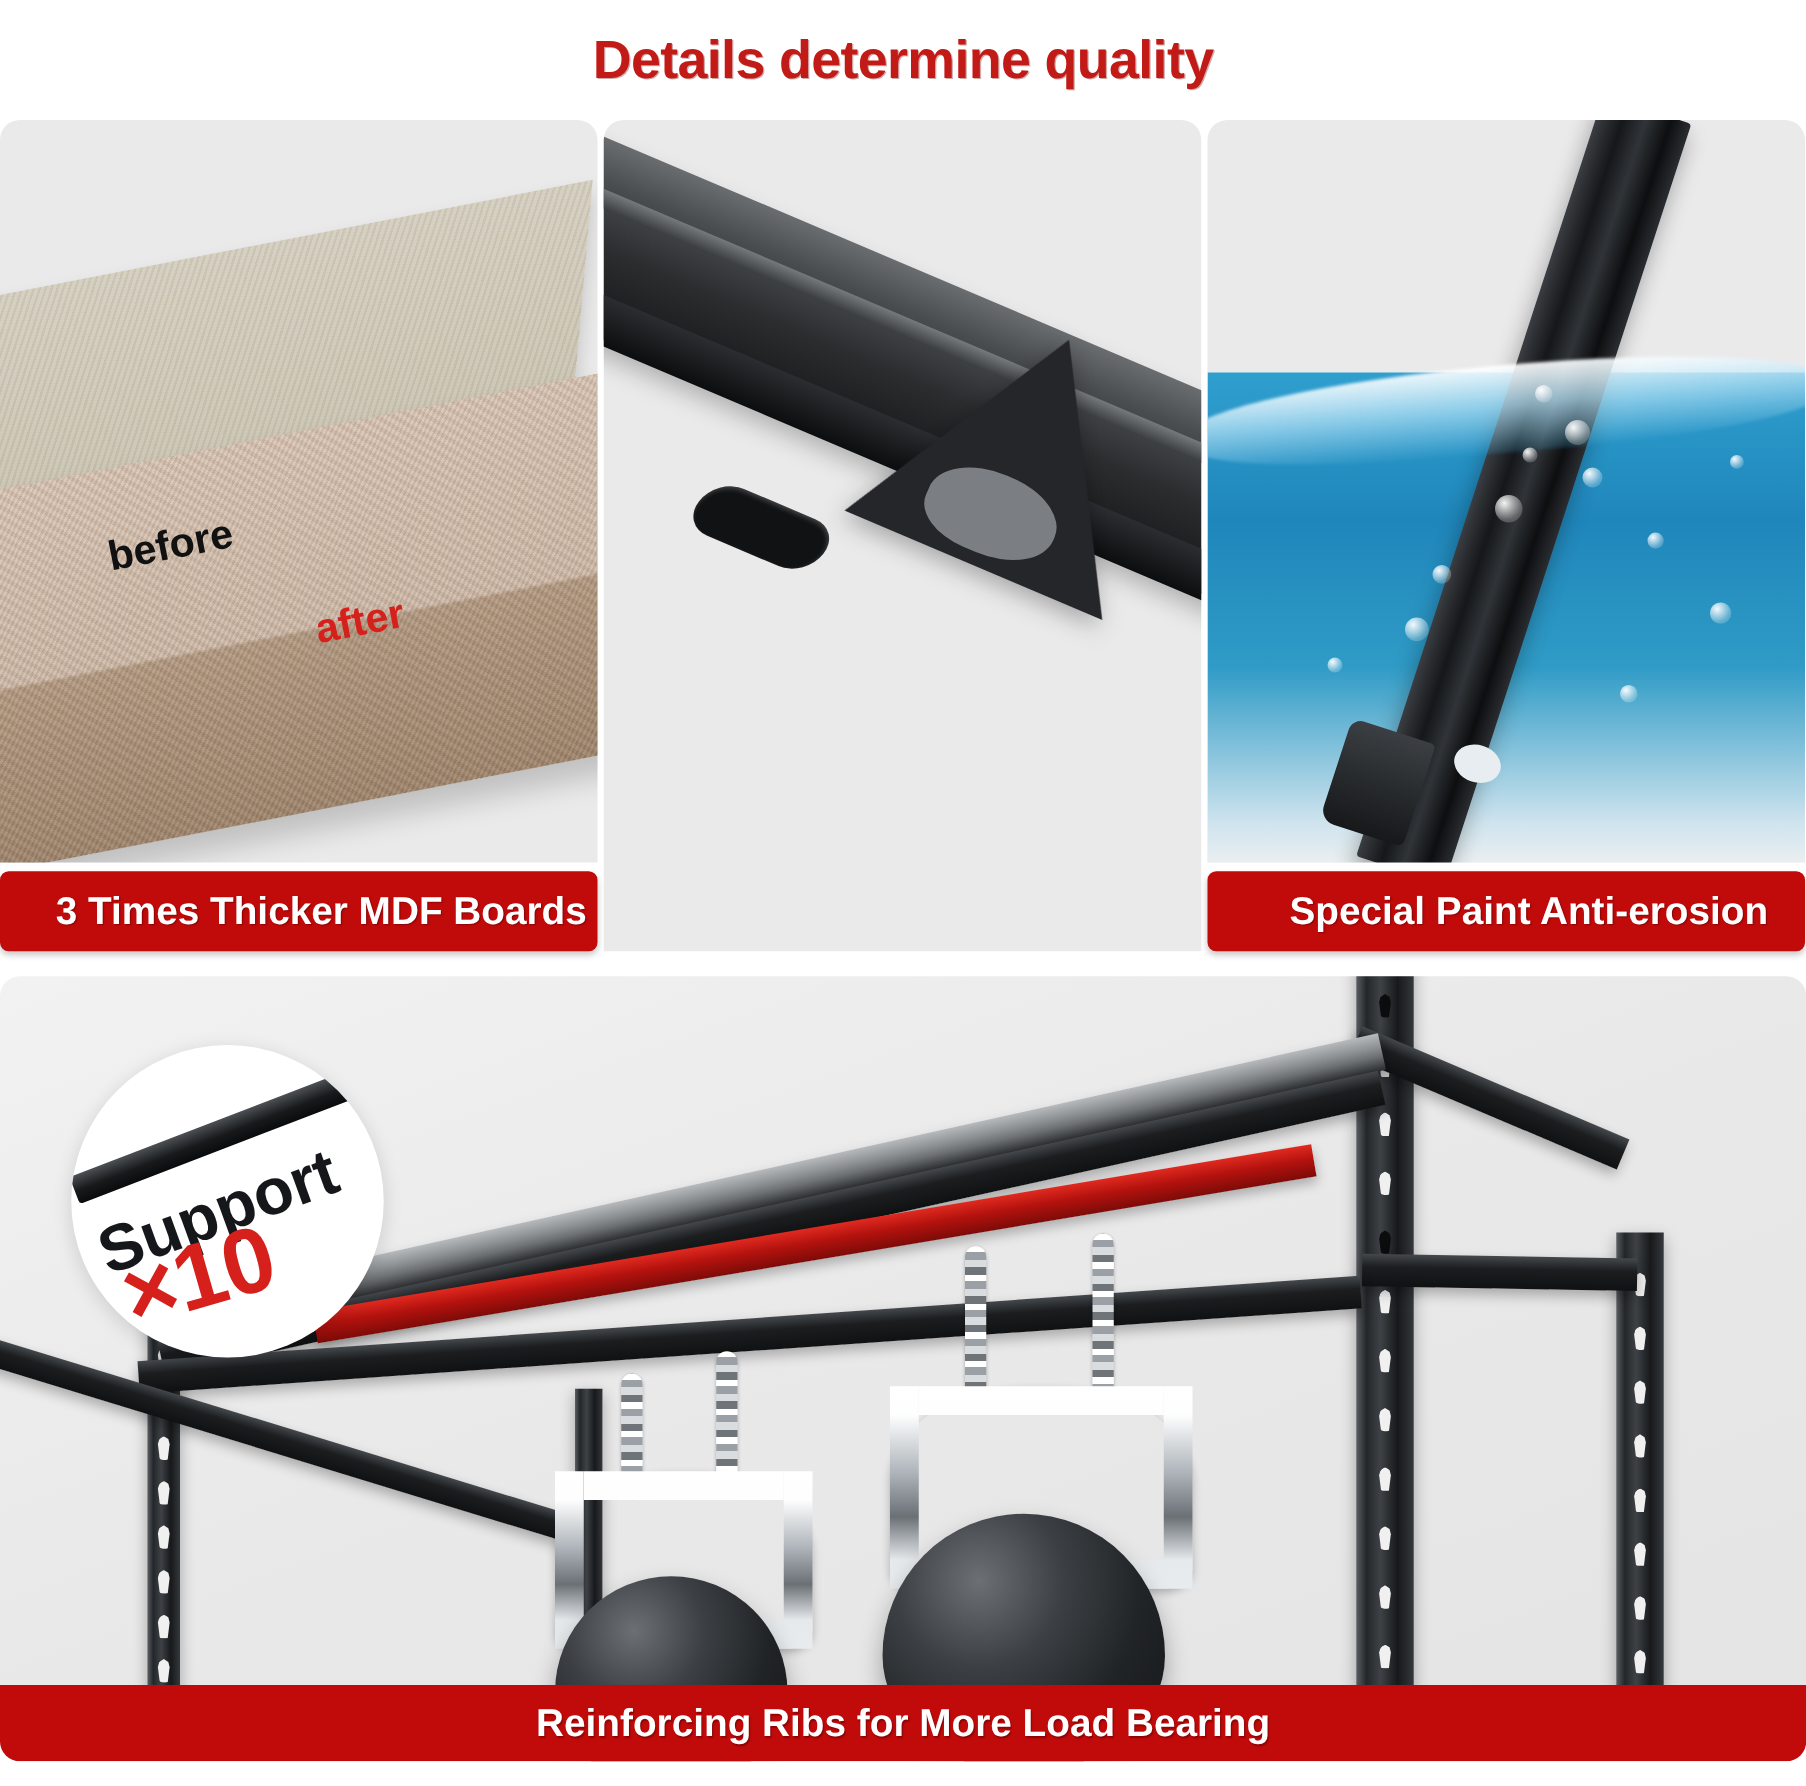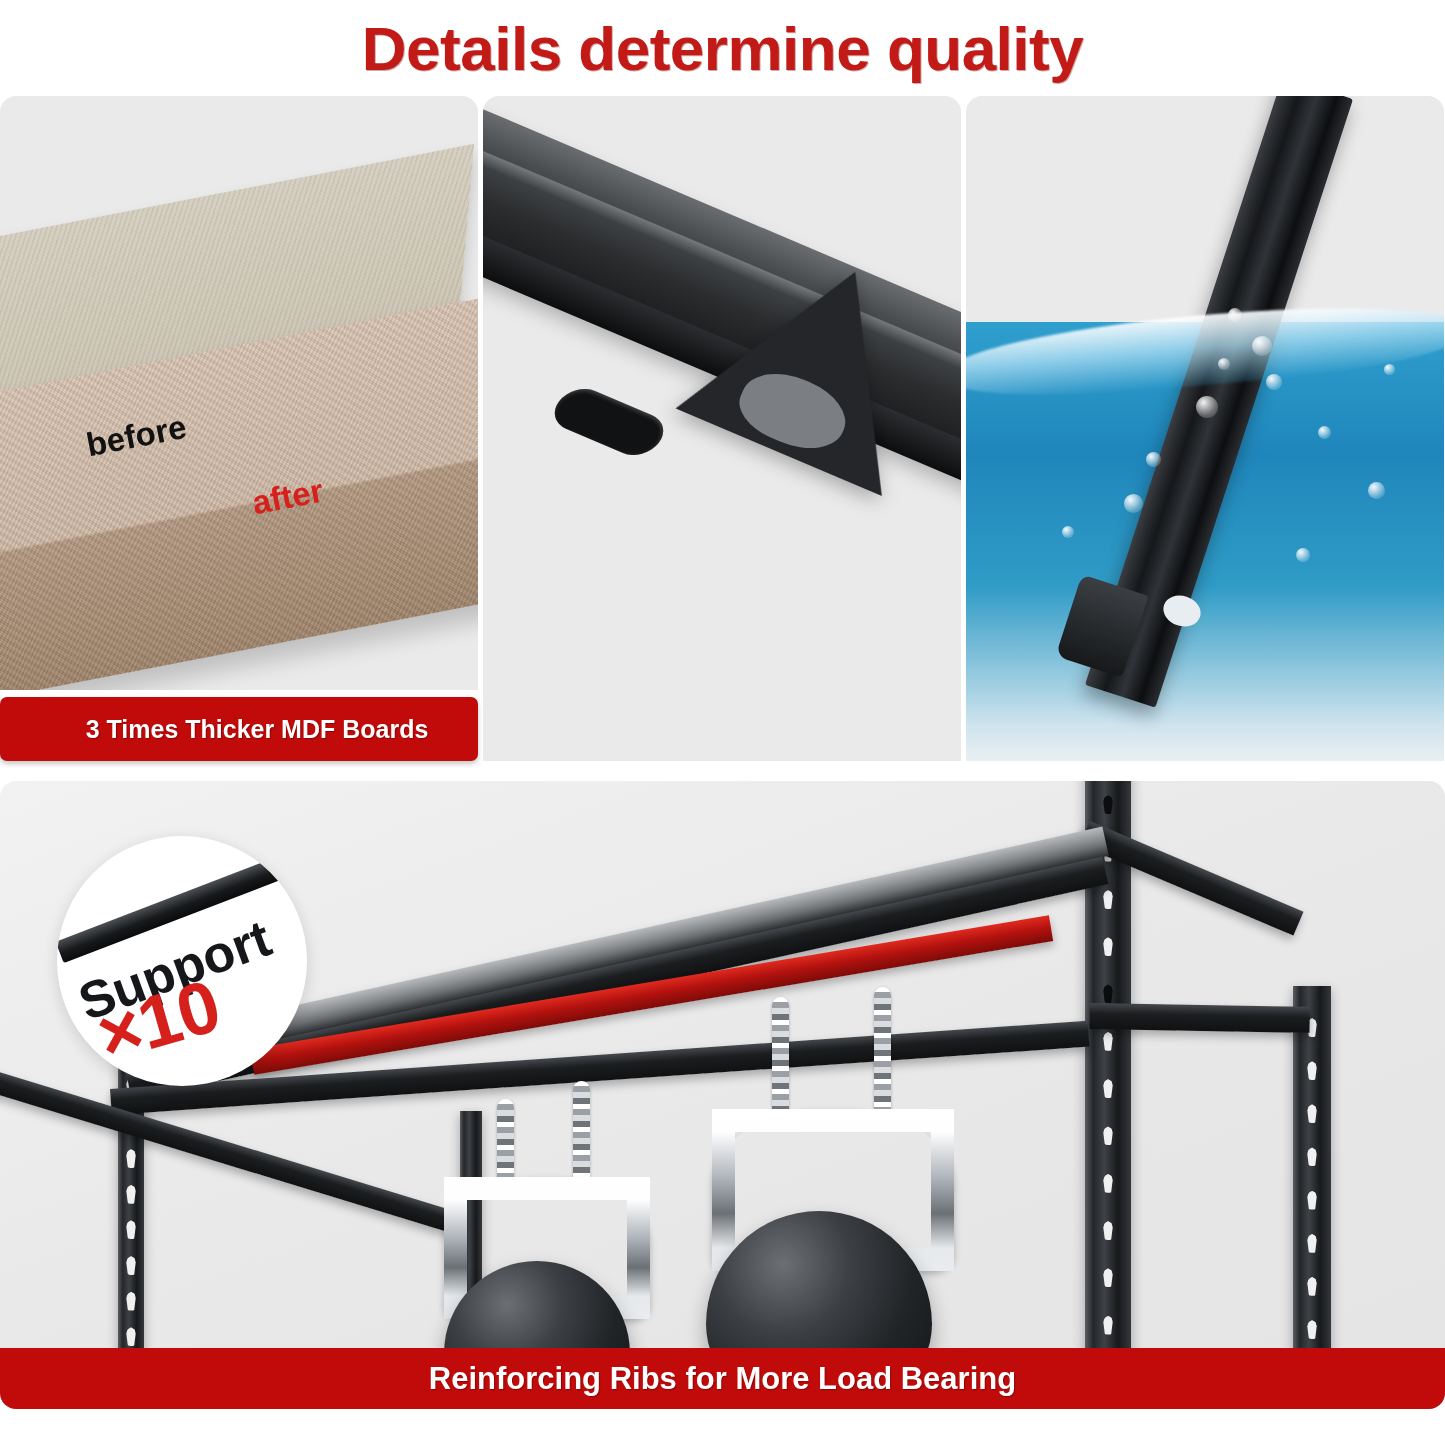--- a/index.html
+++ b/index.html
@@ -17,21 +17,21 @@
 
   
   .title-bar {
     height: 96px;
     display: flex;
     align-items: center;
     justify-content: center;
     background: #ffffff;
   }
   .title-text {
-    font-size: 62px;
+    font-size: 43px;
     font-weight: bold;
     color: #c21b17;
     letter-spacing: -0.5px;
     white-space: nowrap;
     text-shadow: 1px 1px 0 rgba(120,10,10,0.35);
   }
 
   
   .top-row {
     display: flex;
@@ -57,21 +57,21 @@
     background: #c10a0a;
     border-radius: 7px;
     height: 64px;
     display: flex;
     align-items: center;
     justify-content: center;
     box-shadow: 0 3px 5px rgba(0,0,0,0.22);
   }
   .caption-text {
     color: #ffffff;
-    font-size: 25px;
+    font-size: 31px;
     font-weight: bold;
     white-space: nowrap;
     text-shadow: 1px 1px 1px rgba(90,0,0,0.5);
     margin-left: 36px;
   }
 
   
   .board-after {
     position: absolute;
     left: -60px;
@@ -425,20 +425,23 @@
       <div class="bubble" style="left:300px;top:278px;width:16px;height:16px;"></div>
       <div class="bubble" style="left:230px;top:300px;width:22px;height:22px;"></div>
       <div class="bubble" style="left:180px;top:356px;width:15px;height:15px;"></div>
       <div class="bubble" style="left:158px;top:398px;width:19px;height:19px;"></div>
       <div class="bubble" style="left:352px;top:330px;width:13px;height:13px;"></div>
       <div class="bubble" style="left:402px;top:386px;width:17px;height:17px;"></div>
       <div class="bubble" style="left:96px;top:430px;width:12px;height:12px;"></div>
       <div class="bubble" style="left:418px;top:268px;width:11px;height:11px;"></div>
       <div class="bubble" style="left:330px;top:452px;width:14px;height:14px;"></div>
     </div>
+    <div class="caption">
+      <span class="caption-text">Special Paint Anti-erosion</span>
+    </div>
   </div>
 
 </div>
 
 <div class="bottom-panel">
 
   <div class="upright" style="left:1085px;top:-22px;width:46px;height:612px;">
     <div class="keyholes">
       <div class="keyhole dark"></div>
       <div class="keyhole"></div>

